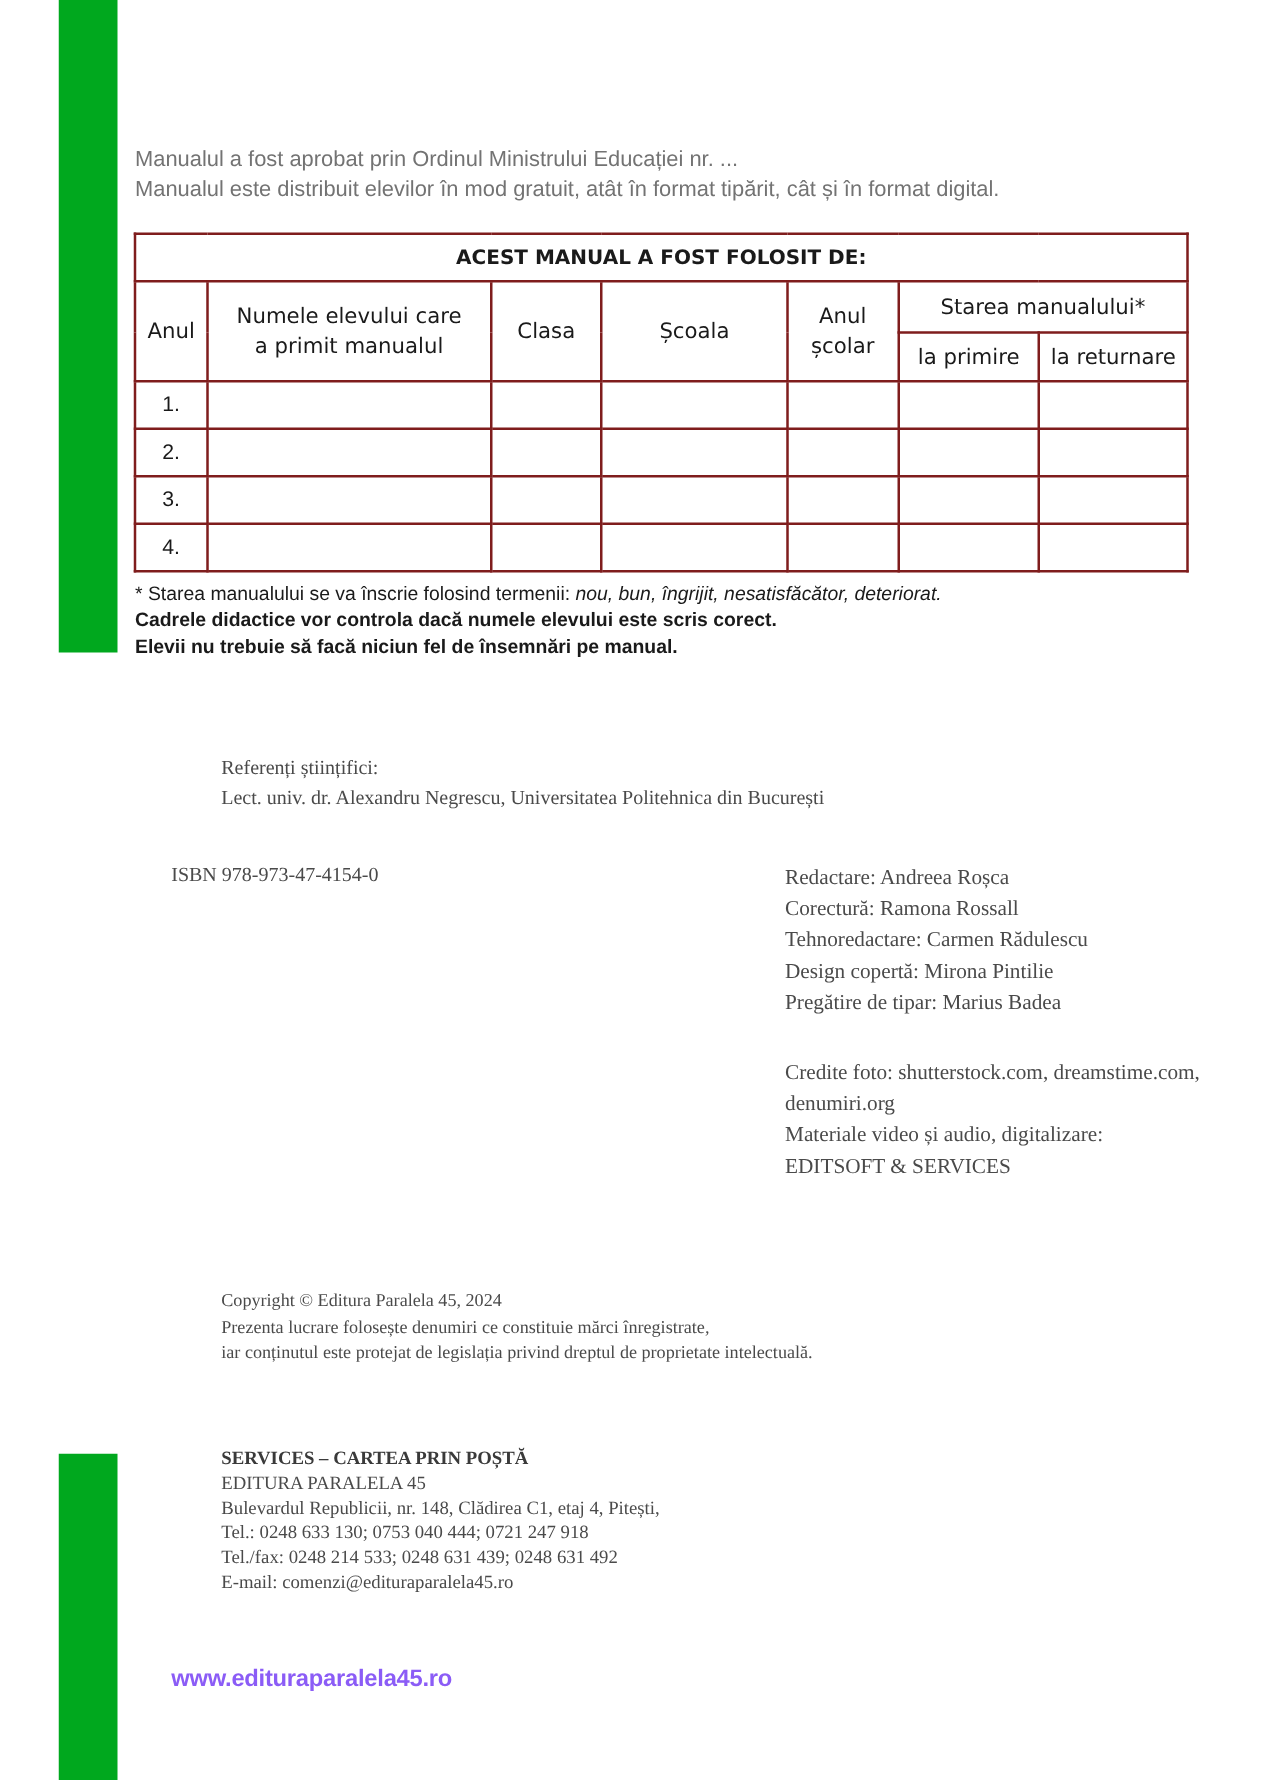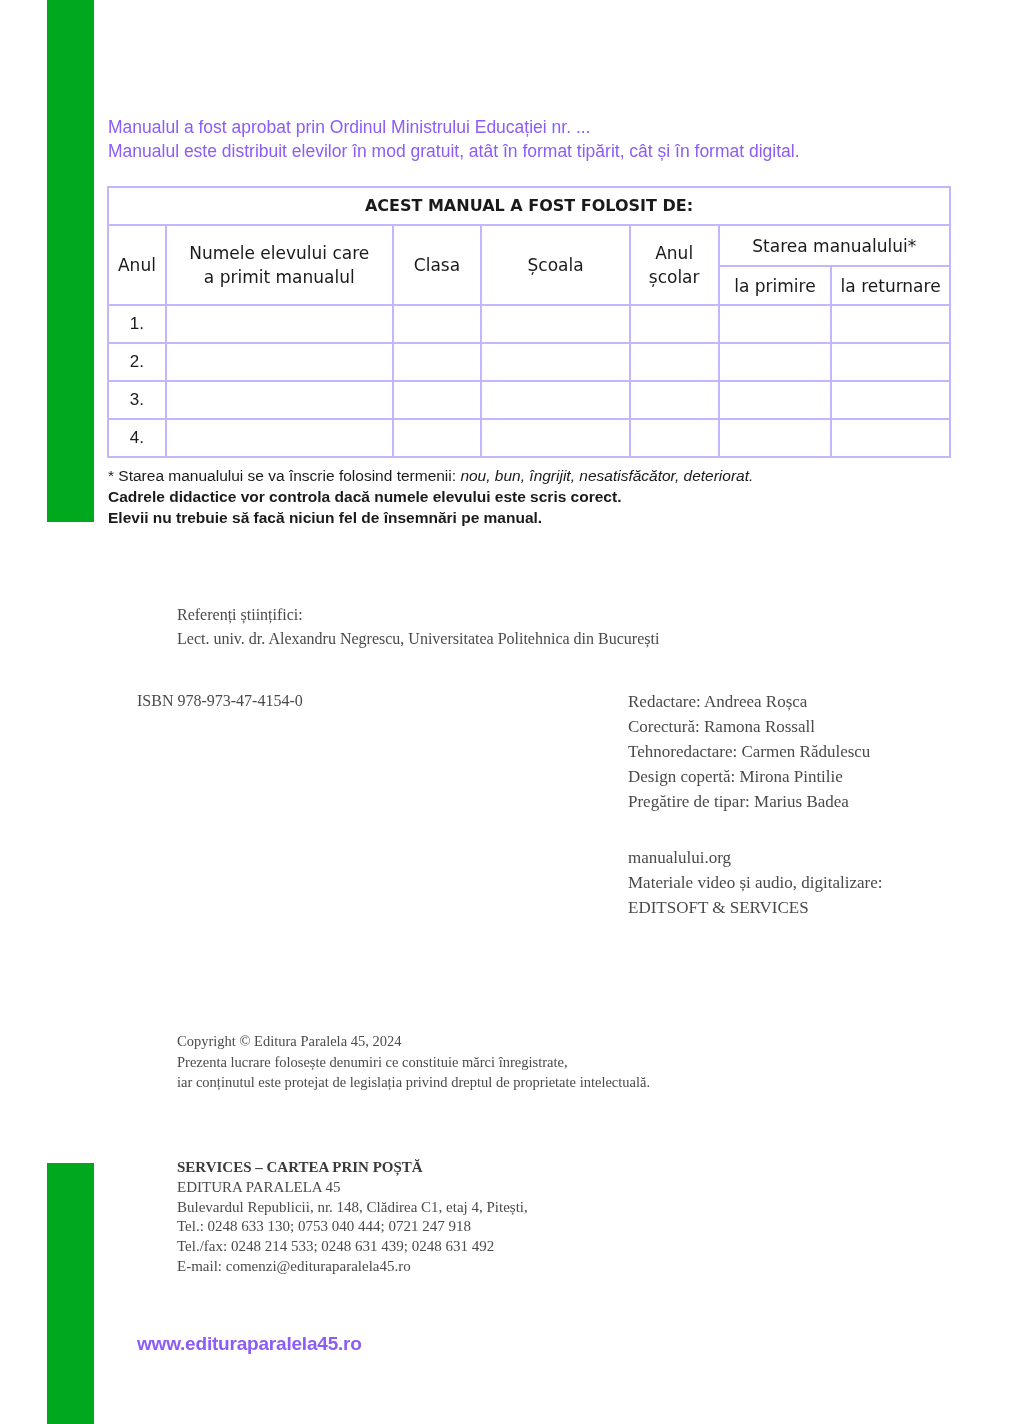--- a/index.html
+++ b/index.html
@@ -10,29 +10,29 @@
   }
   .green-bar { position: absolute; left: 47px; width: 47px; background: #00a81e; }
   .green-bar.top { top: 0; height: 522px; }
   .green-bar.bottom { top: 1163px; height: 261px; }
   .vertical-brand {
     position: absolute; left: 70px; top: 385px;
     transform: translate(-50%, -50%) rotate(-90deg);
     white-space: nowrap; color: #ffffff; font-weight: bold;
     font-family: "DejaVu Sans", sans-serif; font-size: 17px; letter-spacing: 5.2px;
   }
-  .intro { position: absolute; left: 108px; top: 115px; font-family: "Liberation Sans", sans-serif; font-size: 17.5px; line-height: 24px; color: #8b5cf6; }
+  .intro { position: absolute; left: 108px; top: 115px; font-family: "Liberation Sans", sans-serif; font-size: 17.5px; line-height: 24px; color: #737373; }
   .intro div { white-space: nowrap; }
 
   table.usage {
     position: absolute; left: 107px; top: 186px; width: 844px; height: 270px;
     border-collapse: collapse; font-family: "DejaVu Sans", sans-serif; color: #1a1a1a;
   }
   table.usage td, table.usage th {
-    border: 2px solid #c4b5fd; padding: 0; text-align: center; vertical-align: middle;
+    border: 2px solid #7f1d1d; padding: 0; text-align: center; vertical-align: middle;
     font-weight: normal; font-size: 17px; line-height: 24px;
   }
   table.usage th.title { font-weight: bold; font-size: 16px; height: 36px; }
   table.usage td.rownum { font-family: "Liberation Sans", sans-serif; font-size: 17px; }
   tr.data-row td { height: 36px; }
 
   .notes { position: absolute; left: 108px; top: 465px; font-family: "Liberation Sans", sans-serif; font-size: 15.5px; line-height: 21px; color: #1a1a1a; }
   .notes .bold { font-weight: bold; }
   .notes div { white-space: nowrap; }
 
@@ -144,21 +144,22 @@
 
 <div class="credits serif nowrap">
   <div>Redactare: Andreea Roșca</div>
   <div>Corectură: Ramona Rossall</div>
   <div>Tehnoredactare: Carmen Rădulescu</div>
   <div>Design copertă: Mirona Pintilie</div>
   <div>Pregătire de tipar: Marius Badea</div>
 </div>
 
 <div class="photo-credits serif nowrap">
-  <div>manualului.org</div>
+  <div>Credite foto: shutterstock.com, dreamstime.com,</div>
+  <div>denumiri.org</div>
   <div>Materiale video și audio, digitalizare:</div>
   <div>EDITSOFT &amp; SERVICES</div>
 </div>
 
 <div class="copyright serif nowrap">
   <div>Copyright © Editura Paralela 45, 2024</div>
   <div>Prezenta lucrare folosește denumiri ce constituie mărci înregistrate,</div>
   <div>iar conținutul este protejat de legislația privind dreptul de proprietate intelectuală.</div>
 </div>
 

